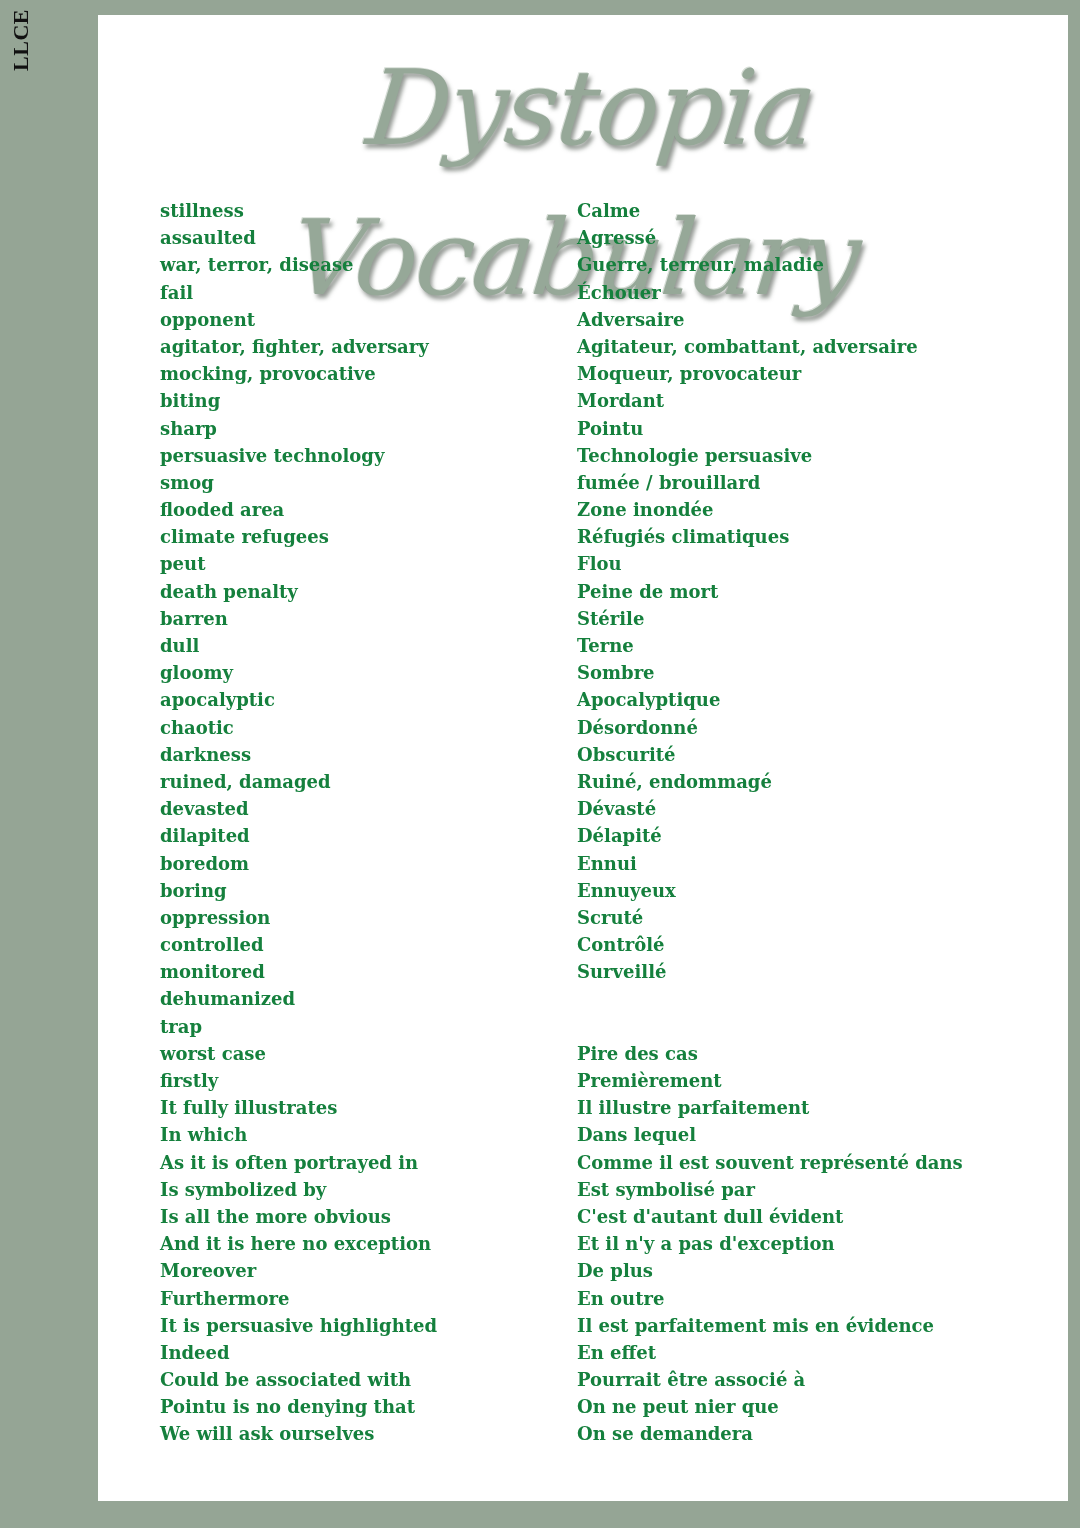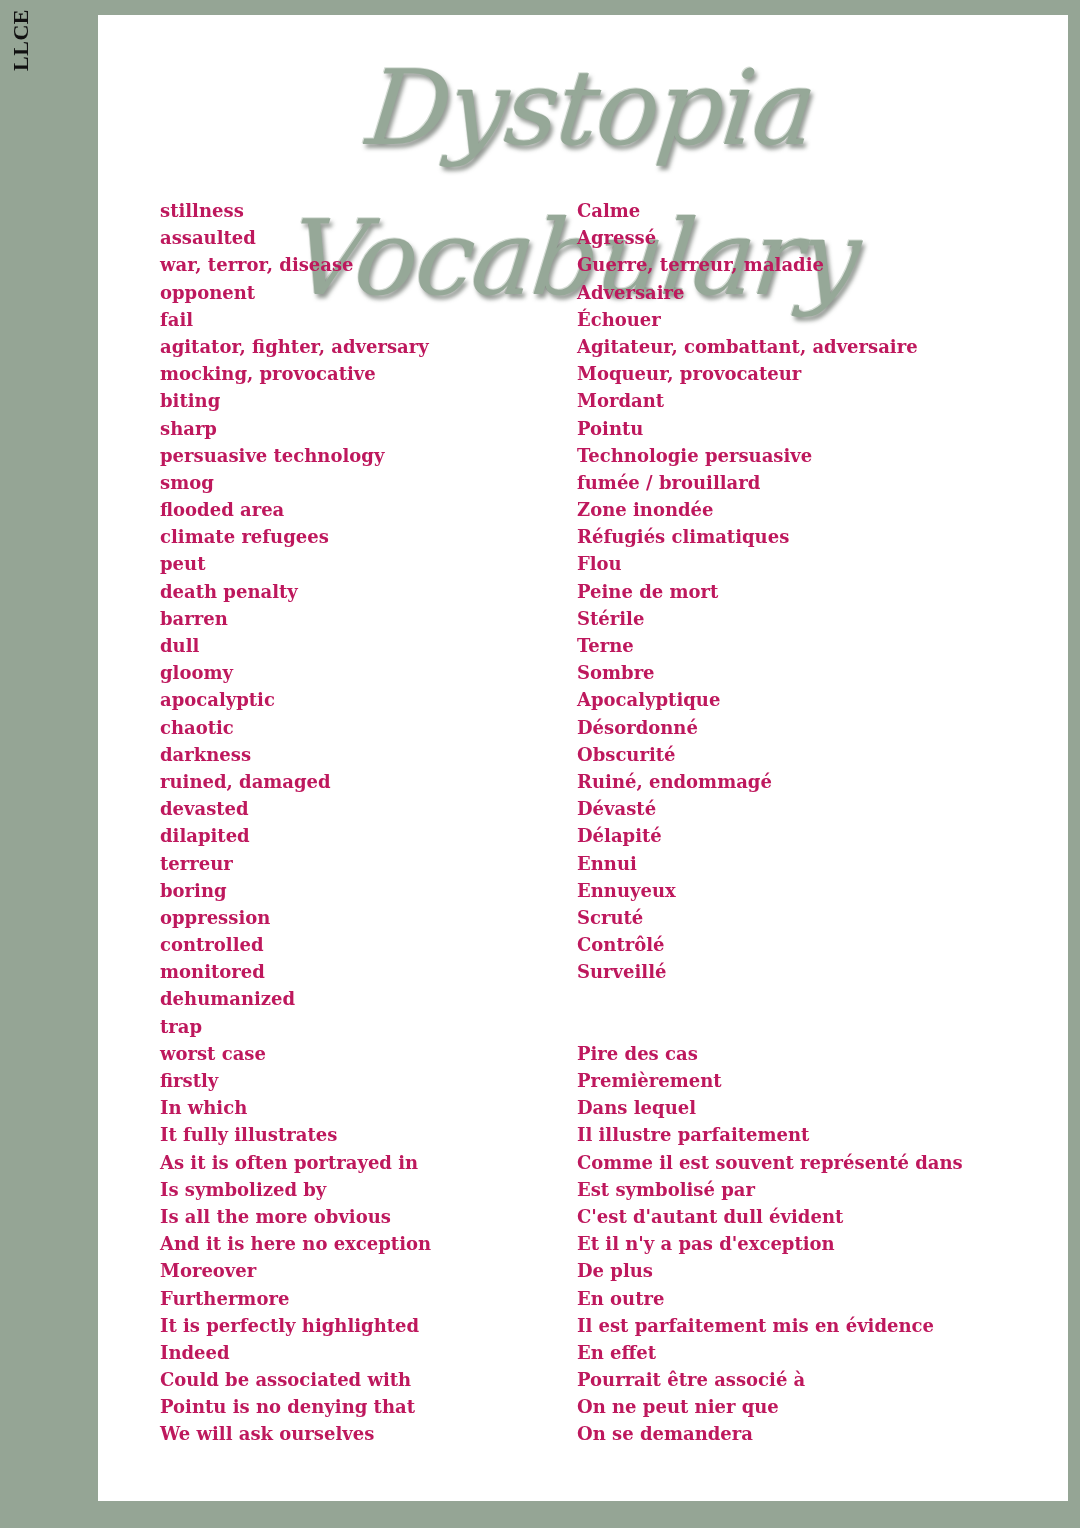--- a/index.html
+++ b/index.html
@@ -32,21 +32,21 @@
       letter-spacing: -2px;
       text-shadow: 3px 4px 4px rgba(60,70,60,0.55), -1px -1px 0 #d8dfd8;
       transform: skewX(-6deg);
     }
     .list {
       position: absolute; left: 62px; top: 182px; width: 880px;
     }
     .row {
       display: flex; height: 27.2px; line-height: 27.2px;
       font-family: "DejaVu Serif", serif; font-weight: bold;
-      font-size: 18px; color: #be185d; white-space: nowrap;
+      font-size: 18px; color: #15803d; white-space: nowrap;
     }
     .row .en { width: 417px; }
     .row .fr { flex: 1; }
   </style>
 </head>
 <body>
 
 <div class="side-label">
   <span>LLCE</span>
 </div>
@@ -60,28 +60,28 @@
       </div>
       <div class="row">
         <span class="en">assaulted</span>
         <span class="fr">Agressé</span>
       </div>
       <div class="row">
         <span class="en">war, terror, disease</span>
         <span class="fr">Guerre, terreur, maladie</span>
       </div>
       <div class="row">
+        <span class="en">fail</span>
+        <span class="fr">Échouer</span>
+      </div>
+      <div class="row">
         <span class="en">opponent</span>
         <span class="fr">Adversaire</span>
       </div>
       <div class="row">
-        <span class="en">fail</span>
-        <span class="fr">Échouer</span>
-      </div>
-      <div class="row">
         <span class="en">agitator, fighter, adversary</span>
         <span class="fr">Agitateur, combattant, adversaire</span>
       </div>
       <div class="row">
         <span class="en">mocking, provocative</span>
         <span class="fr">Moqueur, provocateur</span>
       </div>
       <div class="row">
         <span class="en">biting</span>
         <span class="fr">Mordant</span>
@@ -144,21 +144,21 @@
       </div>
       <div class="row">
         <span class="en">devasted</span>
         <span class="fr">Dévasté</span>
       </div>
       <div class="row">
         <span class="en">dilapited</span>
         <span class="fr">Délapité</span>
       </div>
       <div class="row">
-        <span class="en">terreur</span>
+        <span class="en">boredom</span>
         <span class="fr">Ennui</span>
       </div>
       <div class="row">
         <span class="en">boring</span>
         <span class="fr">Ennuyeux</span>
       </div>
       <div class="row">
         <span class="en">oppression</span>
         <span class="fr">Scruté</span>
       </div>
@@ -178,28 +178,28 @@
       </div>
       <div class="row">
         <span class="en">worst case</span>
         <span class="fr">Pire des cas</span>
       </div>
       <div class="row">
         <span class="en">firstly</span>
         <span class="fr">Premièrement</span>
       </div>
       <div class="row">
+        <span class="en">It fully illustrates</span>
+        <span class="fr">Il illustre parfaitement</span>
+      </div>
+      <div class="row">
         <span class="en">In which</span>
         <span class="fr">Dans lequel</span>
       </div>
       <div class="row">
-        <span class="en">It fully illustrates</span>
-        <span class="fr">Il illustre parfaitement</span>
-      </div>
-      <div class="row">
         <span class="en">As it is often portrayed in</span>
         <span class="fr">Comme il est souvent représenté dans</span>
       </div>
       <div class="row">
         <span class="en">Is symbolized by</span>
         <span class="fr">Est symbolisé par</span>
       </div>
       <div class="row">
         <span class="en">Is all the more obvious</span>
         <span class="fr">C'est d'autant dull évident</span>
@@ -210,21 +210,21 @@
       </div>
       <div class="row">
         <span class="en">Moreover</span>
         <span class="fr">De plus</span>
       </div>
       <div class="row">
         <span class="en">Furthermore</span>
         <span class="fr">En outre</span>
       </div>
       <div class="row">
-        <span class="en">It is perfectly highlighted</span>
+        <span class="en">It is persuasive highlighted</span>
         <span class="fr">Il est parfaitement mis en évidence</span>
       </div>
       <div class="row">
         <span class="en">Indeed</span>
         <span class="fr">En effet</span>
       </div>
       <div class="row">
         <span class="en">Could be associated with</span>
         <span class="fr">Pourrait être associé à</span>
       </div>

